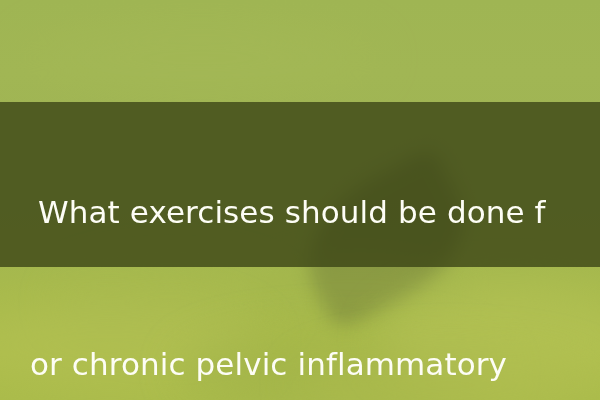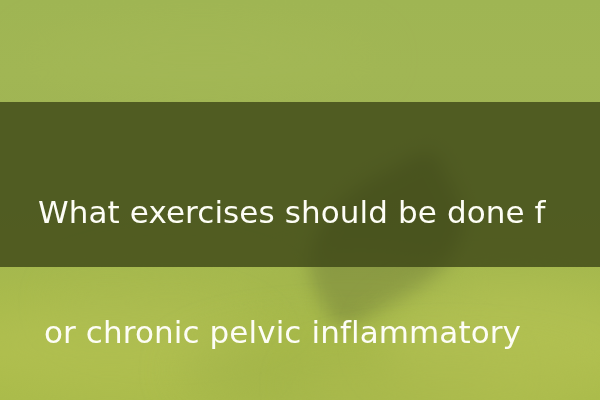--- a/index.html
+++ b/index.html
@@ -100,21 +100,21 @@
     line-height: 40px;
     letter-spacing: .1px;
     white-space: pre-wrap;
     text-indent: 0;
   }
   .title-line {
     display: block;
     white-space: pre;
   }
   .title-line.l1 { padding-left: 38px; }
-  .title-line.l2 { padding-left: 44px; }
+  .title-line.l2 { padding-left: 30px; margin-top: 32px; }
 </style>
 </head>
 <body>
 
 <div class="card">
 
   <div class="bg-photo">
     <div class="bg-blotch b6"></div>
     <div class="bg-shape"></div>
     <div class="bg-shape2"></div>

